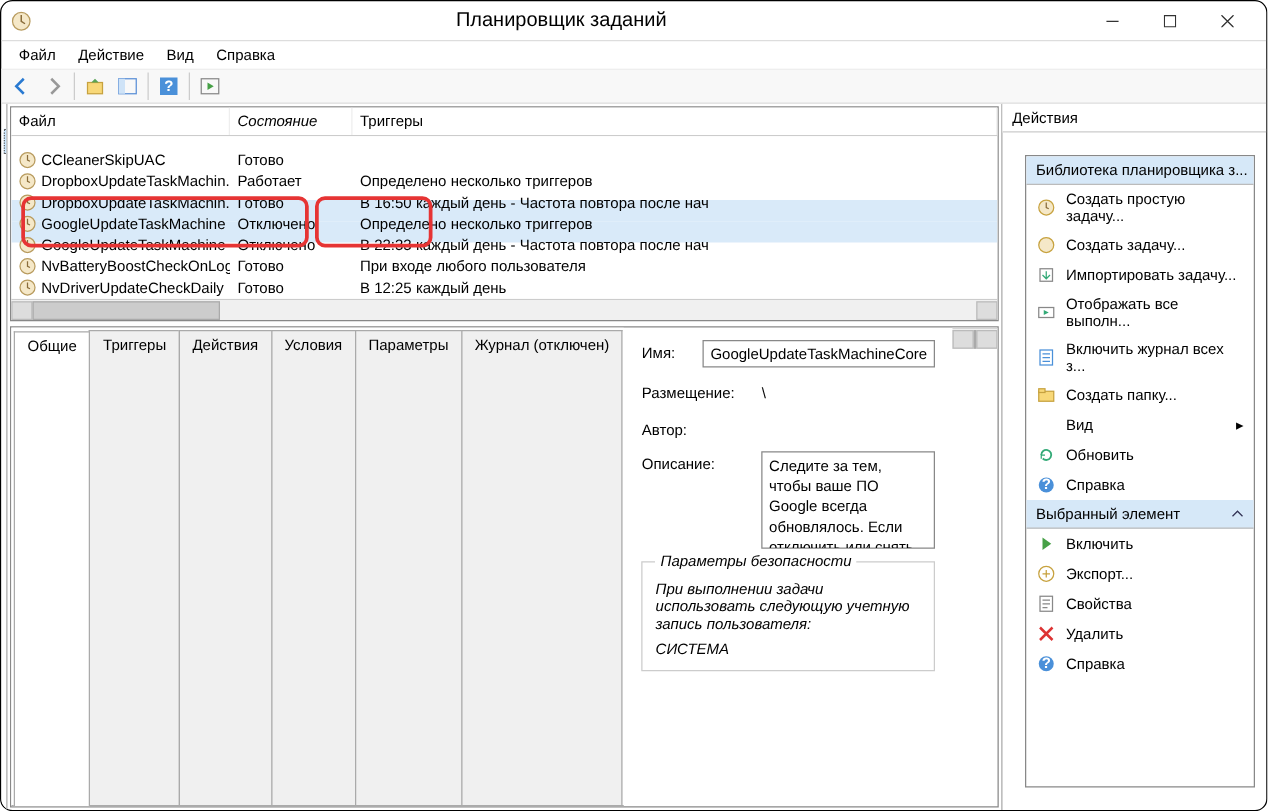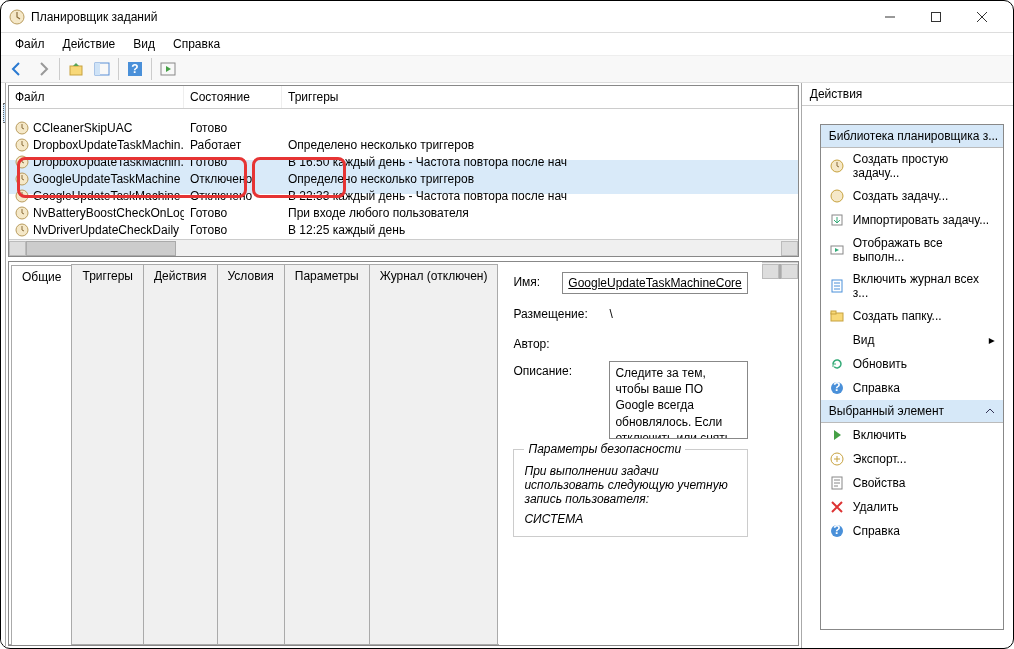--- a/index.html
+++ b/index.html
@@ -1,57 +1,57 @@
 <!DOCTYPE html>
 <html><head>
 <meta charset="utf-8">
 <style>
 * { box-sizing: border-box; margin: 0; padding: 0; font-family: "Segoe UI", Tahoma, sans-serif; font-size: 12px; }
 .window { width: 1014px; height: 649px; border: 1px solid #000; border-radius: 10px; background: #fff; position: relative; overflow: hidden; display: flex; flex-direction: column; }
 .titlebar { height: 32px; display: flex; align-items: center; padding: 0 8px; border-bottom: 1px solid #ddd; }
 .titlebar-icon { width: 16px; height: 16px; margin-right: 6px; }
-.titlebar-title { flex: 1; font-size: 12px; }
+.titlebar-title { flex: 1; font-size: 16px; text-align: center; }
 .win-controls { display: flex; }
 .win-btn { width: 46px; height: 30px; display: flex; align-items: center; justify-content: center; }
 .menubar { height: 22px; display: flex; align-items: center; padding: 0 6px; gap: 2px; }
 .menubar span { padding: 2px 8px; }
 .toolbar { height: 28px; display: flex; align-items: center; padding: 0 4px; gap: 2px; border-top: 1px solid #eee; border-bottom: 1px solid #ddd; background: #f8f8f8; }
 .tool-btn { width: 24px; height: 24px; display: flex; align-items: center; justify-content: center; border: 1px solid transparent; }
 .tool-sep { width: 1px; height: 22px; background: #ccc; margin: 0 2px; }
 .body { flex: 1; display: flex; overflow: hidden; }
 .tree-pane { width: 118px; border-right: 1px solid #aaa; background: #fff; padding: 2px; overflow: hidden; }
 .tree-root { display: flex; align-items: center; gap: 15px; padding: 2px; white-space: nowrap; }
 .tree-child { display: flex; gap: 2px; padding: 2px 2px 2px 16px; background: #cce8ff; border: 1px dotted #666; white-space: nowrap; overflow: hidden; }
 .center-pane { flex: 1; display: flex; flex-direction: column; border-right: 1px solid #aaa; }
 .task-list { border: 1px solid #888; margin: 2px; overflow: hidden; }
 .list-header { display: flex; background: #fff; border-bottom: 1px solid #ccc; }
 .list-header > div { padding: 4px 6px; border-right: 1px solid #eee; }
 .col-name { width: 175px; }
-.col-state { width: 98px; }
+.col-state { width: 98px; font-style: italic; }
 .col-trigger { flex: 1; }
 .list-body { height: 130px; overflow: hidden; background: #fff; position: relative; }
 .list-row { display: flex; height: 17px; align-items: center; }
 .list-row > div { padding: 16px 6px; white-space: nowrap; overflow: hidden; margin-top: 21px; }
 .row-name { width: 175px; display: flex; align-items: center; gap: 4px; }
 .row-state { width: 98px; }
 .row-trigger { flex: 1; }
 .row-selected { background: #d9eaf9; }
 .row-icon { width: 14px; height: 14px; flex-shrink: 0; }
 .hscroll { height: 17px; border-top: 1px solid #ccc; display: flex; align-items: center; background: #f0f0f0; }
 .hsc-btn { width: 17px; height: 15px; background: #ddd; border: 1px solid #bbb; }
 .hsc-track { flex: 1; position: relative; }
 .hsc-thumb { height: 15px; background: #ccc; border: 1px solid #aaa; width: 150px; }
 .detail-pane { flex: 1; border: 1px solid #888; margin: 2px; display: flex; flex-direction: row; overflow: hidden; }
 .tabs { display: flex; padding: 2px 2px 0 2px; background: #fff; border-bottom: 1px solid #aaa; }
 .tab { padding: 4px 10px; border: 1px solid #aaa; border-bottom: none; margin-right: -1px; background: #f0f0f0; }
 .tab.active { background: #fff; position: relative; top: 1px; }
 .tab-content { flex: 1; padding: 10px 14px; overflow: hidden; }
 .form-row { display: flex; align-items: flex-start; margin-bottom: 10px; }
 .form-label { width: 96px; padding-top: 3px; }
-.form-input { flex: 1; border: 1px solid #888; padding: 3px 5px; background: #fff; text-decoration: underline; }
+.form-input { flex: 1; border: 1px solid #888; padding: 3px 5px; background: #fff; }
 .form-textarea { flex: 1; border: 1px solid #888; padding: 3px 5px; height: 78px; overflow-y: scroll; line-height: 1.35; }
 .fieldset { border: 1px solid #ccc; padding: 10px; margin-top: 4px; font-style: italic; }
 .fieldset-legend { position: relative; top: -18px; background: #fff; padding: 0 4px; display: inline-block; }
 .actions-pane { width: 220px; display: flex; flex-direction: column; }
 .actions-title { padding: 4px 8px; border-bottom: 1px solid #ccc; font-weight: normal; background: #fff; }
 .actions-body { flex: 1; border: 1px solid #888; margin: 18px; background: #fff; overflow: hidden; }
 .actions-group-header { background: #d6e8f8; padding: 4px 8px; border-bottom: 1px solid #bbb; display: flex; justify-content: space-between; align-items: center; white-space: nowrap; overflow: hidden; }
 .action-item { display: flex; align-items: center; gap: 8px; padding: 4px 8px; }
 .action-item .icon { width: 16px; height: 16px; flex-shrink: 0; }
 .action-item .chev { margin-left: auto; }

